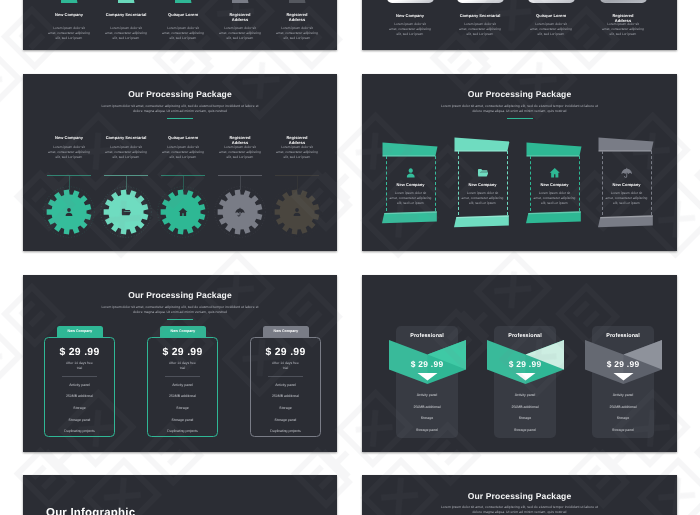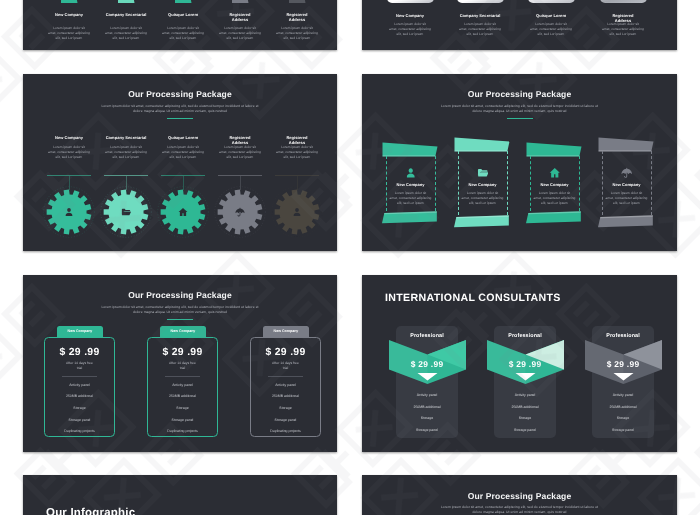--- a/index.html
+++ b/index.html
@@ -227,21 +227,20 @@
         <div style="position:absolute;left:12px;top:35px;width:47px;text-align:center;color:#b7b9c0;font-size:3.4px;line-height:5.0px;"><span>After 14 days free</span><br><span>trial</span></div>
         <div style="position:absolute;left:18px;top:49.5px;width:35px;height:1px;background:#4e515a;"></div>
         <div class="feat" style="left:0;top:56.5px;width:71px;">Activity panel</div>
         <div class="feat" style="left:0;top:68.2px;width:71px;">250MB additional</div>
         <div class="feat" style="left:0;top:79.9px;width:71px;">Storage</div>
         <div class="feat" style="left:0;top:91.6px;width:71px;">Storage panel</div>
         <div class="feat" style="left:0;top:103.3px;width:71px;">Duplicating projects</div>
       </div>
     </div>
 <div class="slide s-col2 r3">
-      <div style="position:absolute;left:23px;top:17px;color:#ffffff;font-size:10.6px;font-weight:bold;letter-spacing:.35px;">INTERNATIONAL CONSULTANTS</div>
       <div style="position:absolute;left:34px;top:51px;width:62px;height:112px;">
         <div style="position:absolute;left:0;top:0;width:62px;height:112px;background:#383b43;border-radius:5px;"></div>
         <div style="position:absolute;left:0;top:7px;width:62px;text-align:center;color:#fff;font-size:5.4px;font-weight:bold;letter-spacing:.1px;">Professional</div>
         <svg width="77" height="45" viewBox="0 0 77 45" style="left:-7.5px;top:14px;overflow:visible;">
           <path d="M0 0 L38.5 14.5 L77 0 L77 29.5 L38.5 44 L0 29.5 Z" fill="#2fb795"></path>
           <path d="M77 0 L38.5 14.5 L77 29.5 Z" fill="#3fc9a5"></path>
           <path d="M0 0 L38.5 14.5 L38.5 44 L0 29.5 Z" fill="#ffffff" opacity=".05"></path>
           <path d="M28.5 33 H48.5 L38.5 40.5 Z" fill="#ffffff"></path>
         </svg>
         <div style="position:absolute;left:0;top:33px;width:62px;text-align:center;color:#fff;font-size:8.4px;font-weight:bold;letter-spacing:.3px;"><span>$</span> <span>29</span> <span>.99</span></div>

